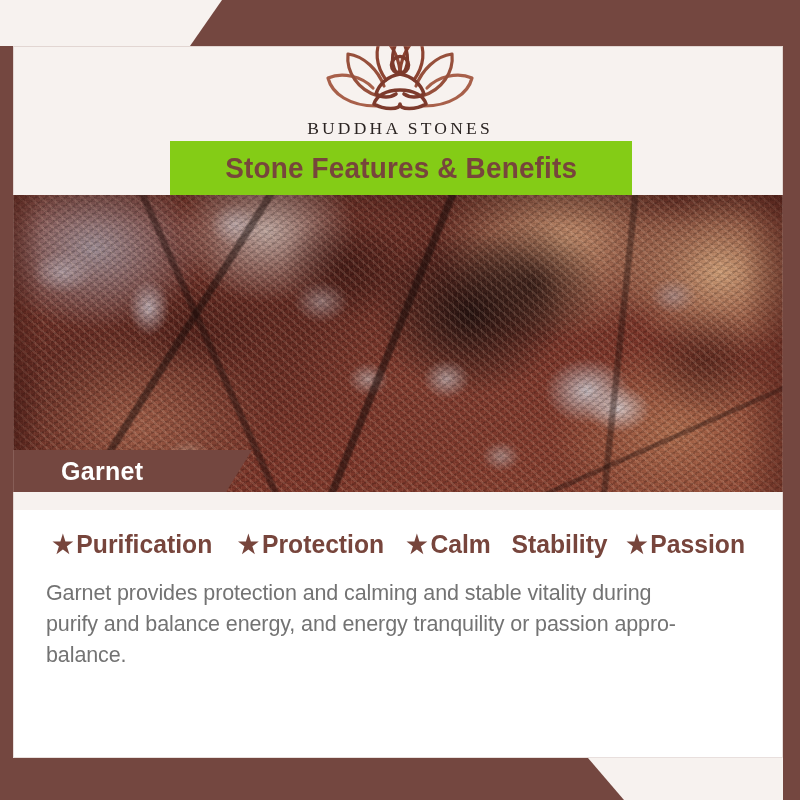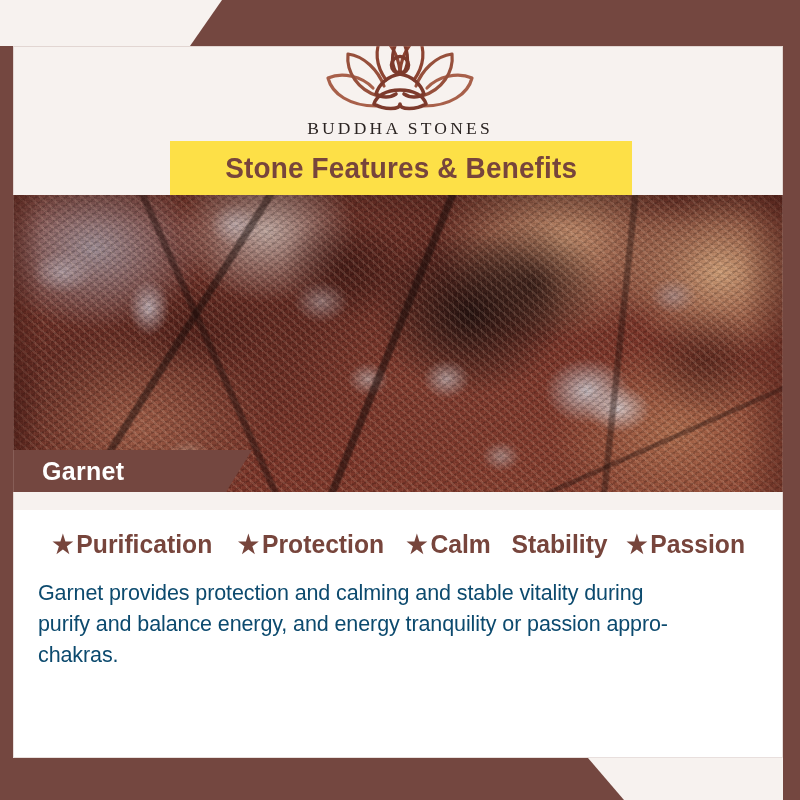--- a/index.html
+++ b/index.html
@@ -114,21 +114,21 @@
     font-weight: 400;
   }
 
   
   .title-card {
     position: absolute;
     top: 141px;
     left: 170px;
     width: 462px;
     height: 54px;
-    background: #fde047;
+    background: #84cc16;
     z-index: 4;
     display: flex;
     align-items: center;
     justify-content: center;
   }
   .title-text {
     font-size: 30px;
     font-weight: bold;
     color: #77453c;
     letter-spacing: 0.2px;
@@ -226,21 +226,21 @@
     left: 0;
     width: 252px;
     height: 42px;
     background: #744740;
     clip-path: polygon(0 0, 252px 0, 226px 42px, 0 42px);
     z-index: 3;
     display: flex;
     align-items: center;
   }
   .stone-banner-label {
-    margin-left: 42px;
+    margin-left: 61px;
     color: #ffffff;
     font-size: 25px;
     font-weight: bold;
     letter-spacing: 0.3px;
   }
 
   
   .lower-panel {
     position: absolute;
     top: 492px;
@@ -286,24 +286,24 @@
     color: #77453c;
     margin-right: 3px;
   }
   .sp-wide { margin-right: 18px; }
   .sp-mid  { margin-right: 16px; }
   .sp-nar  { margin-right: 13px; }
 
   .description {
     position: absolute;
     top: 578px;
-    left: 38px;
+    left: 46px;
     width: 712px;
     z-index: 3;
-    color: #0c4a6e;
+    color: #737373;
     font-size: 21.5px;
     line-height: 31px;
     font-weight: 400;
     letter-spacing: -0.1px;
   }
   .description .ln { display: block; }
 </style>
 </head>
 <body>
 
@@ -380,21 +380,21 @@
     </span>
     <span class="benefit">
       <span class="benefit-star">★</span>
       <span>Passion</span>
     </span>
   </div>
 
   <div class="description">
     <span class="ln">Garnet provides protection and calming and stable vitality during</span>
     <span class="ln">purify and balance energy, and energy tranquility or passion appro-</span>
-    <span class="ln">chakras.</span>
+    <span class="ln">balance.</span>
   </div>
 
   <div class="inner-hairline"></div>
   <div class="frame-top"></div>
   <div class="frame-left-notch"></div>
   <div class="frame-right"></div>
   <div class="frame-left"></div>
   <div class="frame-bottom"></div>
 
 </div>

